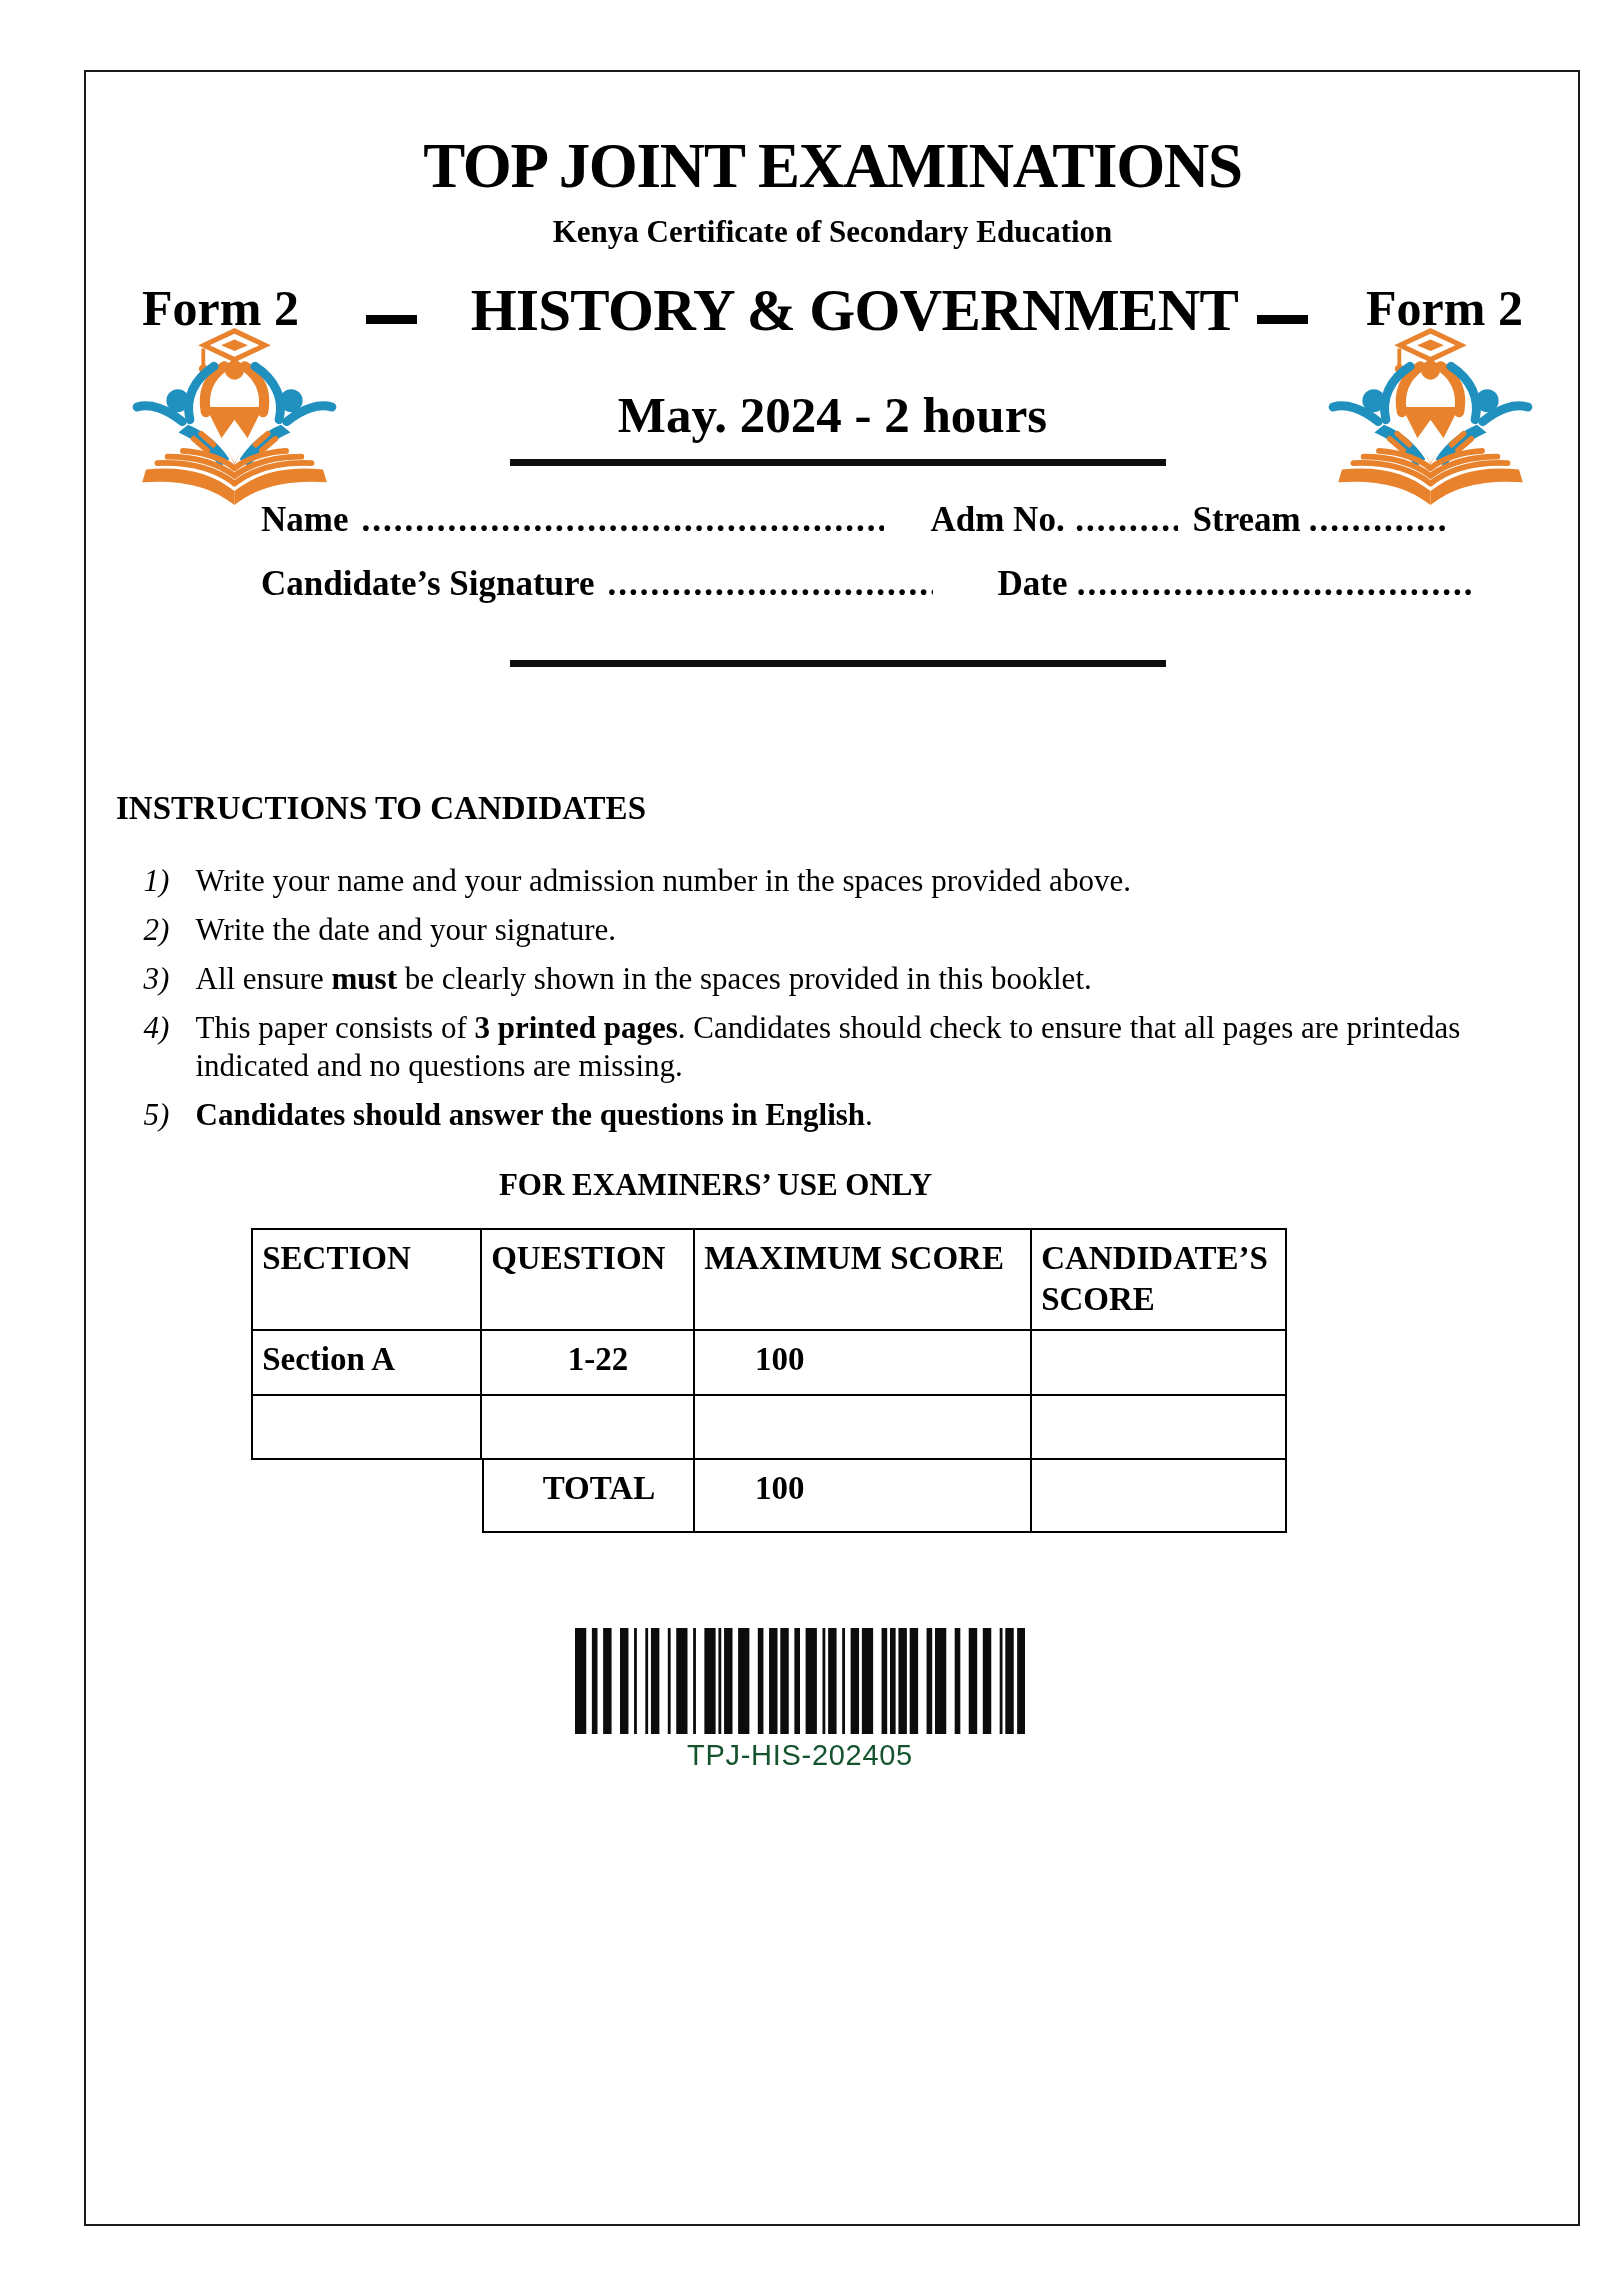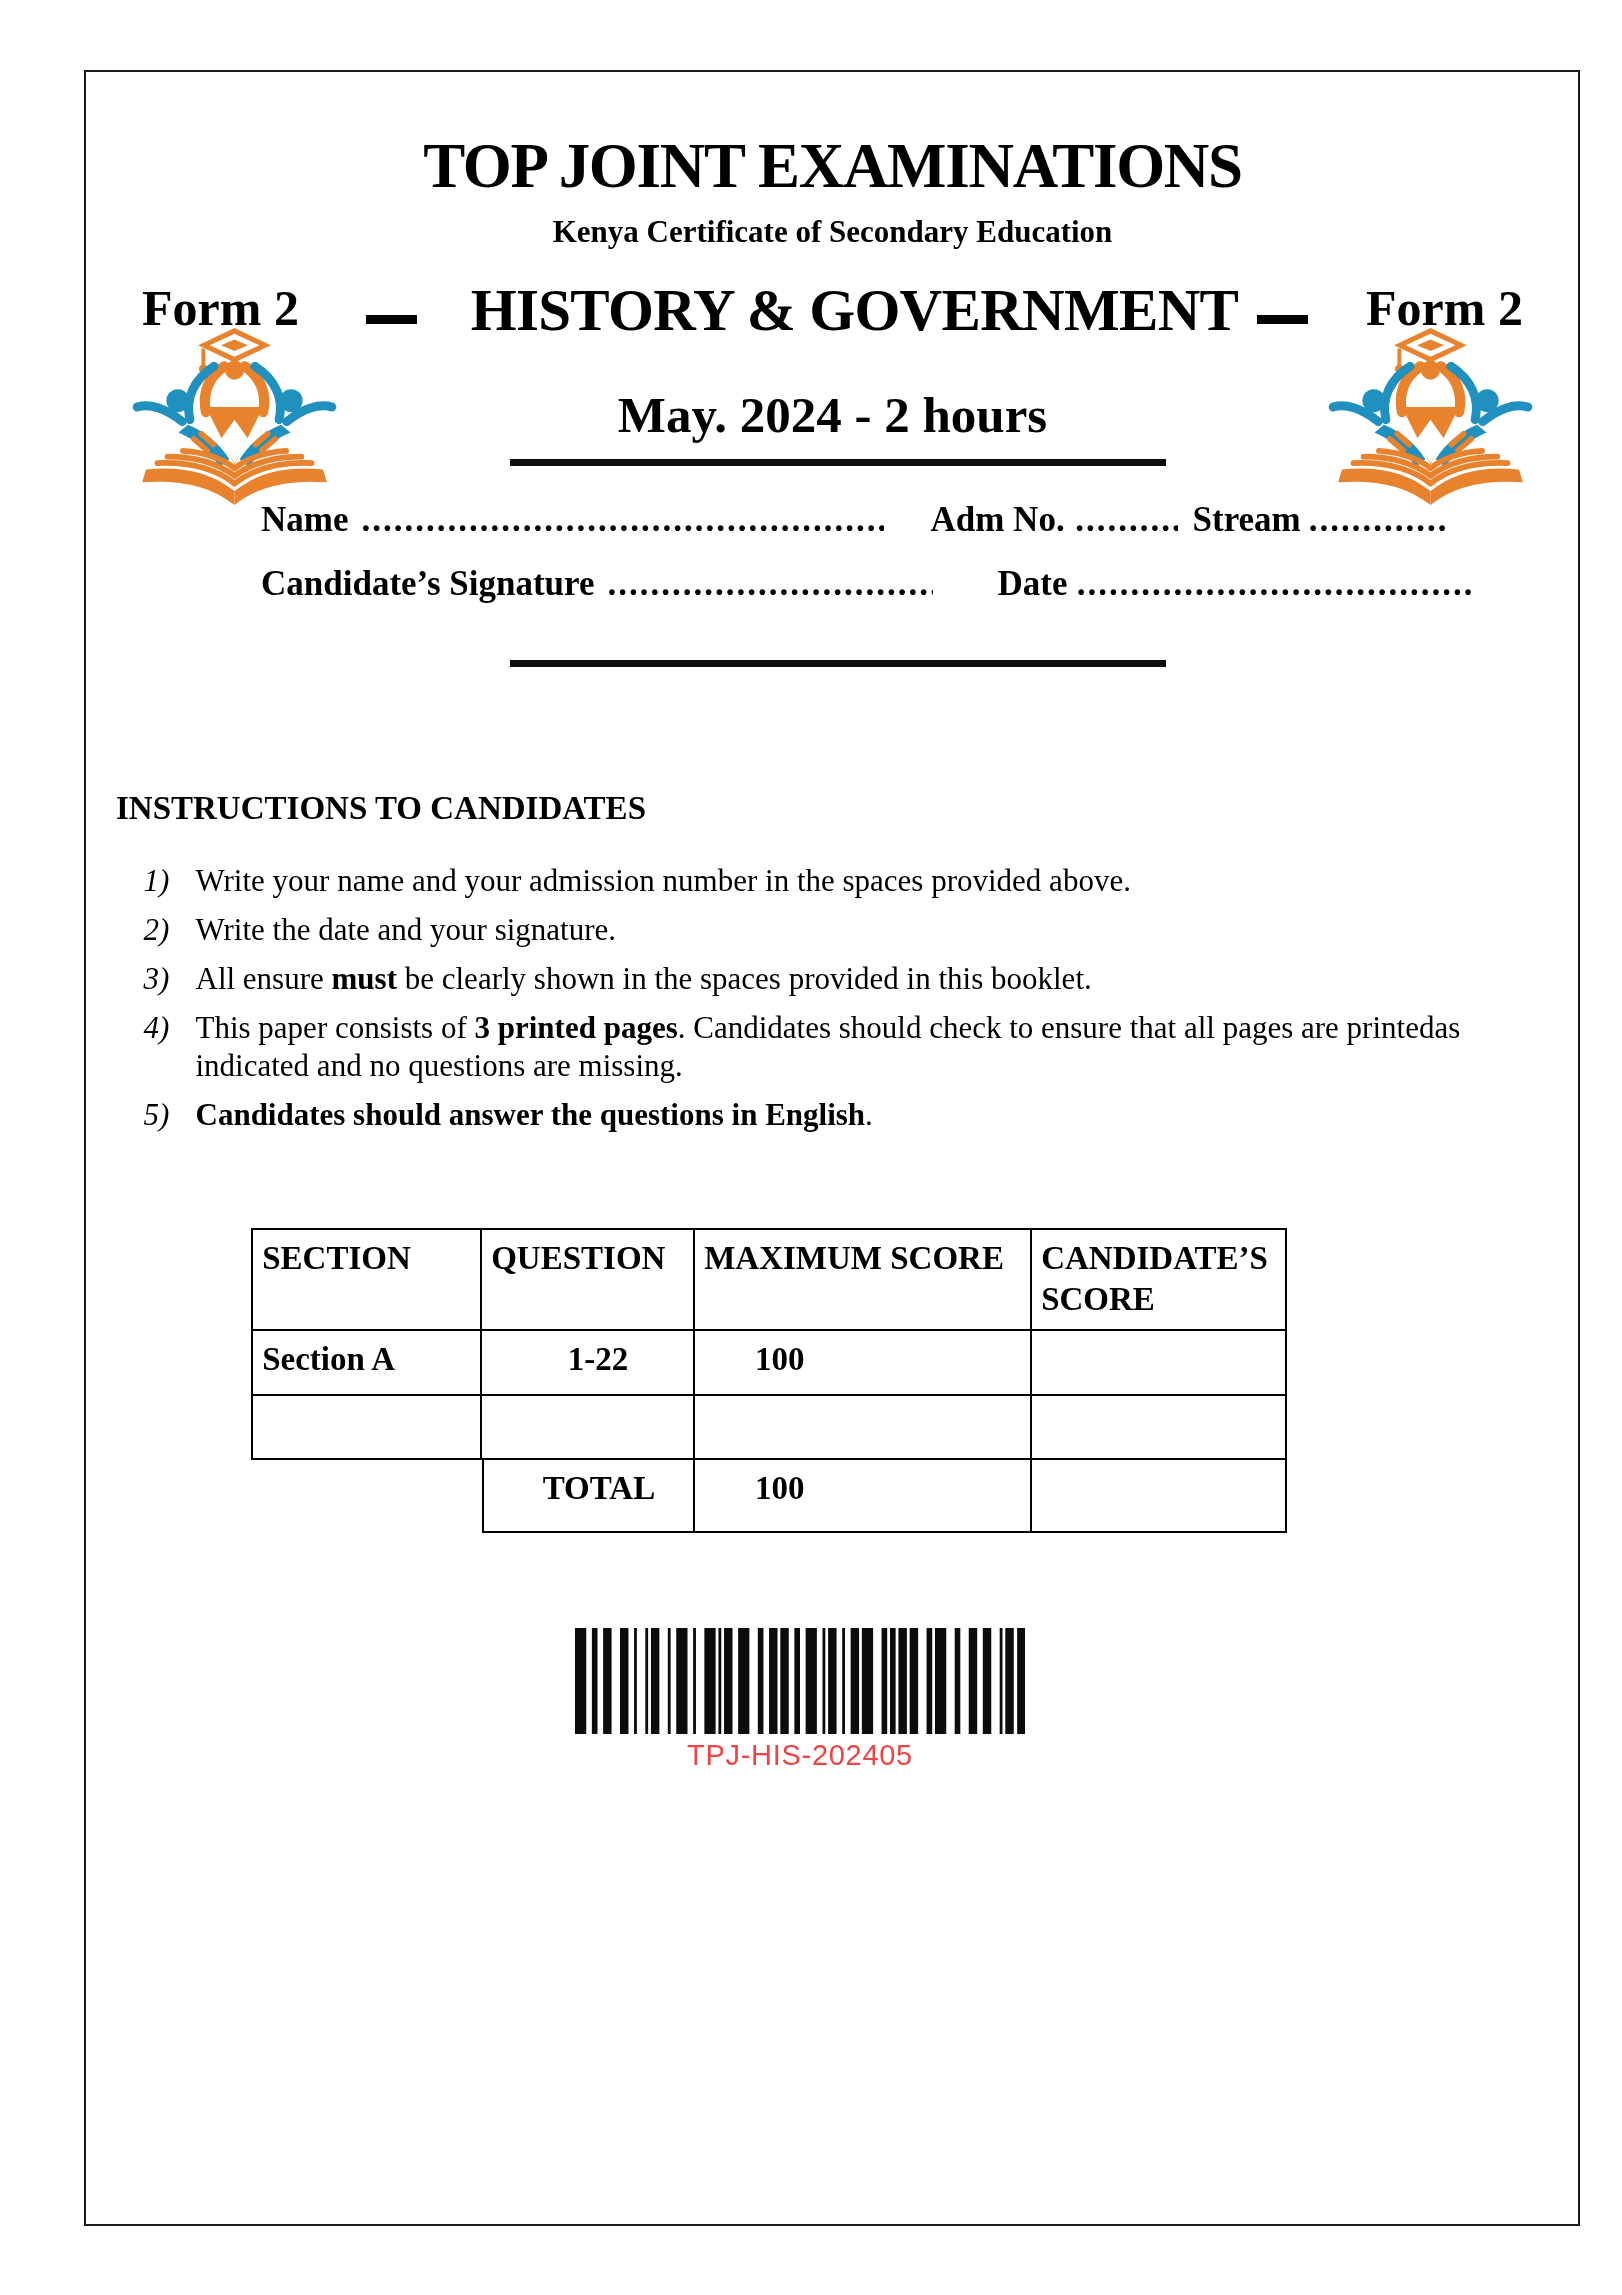--- a/index.html
+++ b/index.html
@@ -87,21 +87,21 @@
   .cell.ta-c { text-align: center; padding-left: 30px; }
   .cell.num100 { padding-left: 60px; }
   .cell.ghost { border: none; }
   .cell.total-left { border-left: 2px solid #000; }
 
   .barcode-block { left: 554px; top: 1628px; width: 450px; }
   .barcode-svg { display: block; width: 450px; height: 106px; }
   .barcode-label {
     margin-top: 5.2px; text-align: center;
     font-family: "Liberation Sans", sans-serif;
-    font-size: 29px; color: #ef4444; letter-spacing: 0.7px;
+    font-size: 29px; color: #14532d; letter-spacing: 0.7px;
   }
 </style>
 </head>
 <body>
 
 <div class="page">
   <div class="page-border"></div>
 
   <div class="center-line org-title">TOP JOINT EXAMINATIONS</div>
   <div class="center-line cert-line">Kenya Certificate of Secondary Education</div>
@@ -236,20 +236,21 @@
           <span class="ins-num">4)</span>
           <span class="ins-text"><span>This paper consists of </span><span class="b">3 printed pages</span><span>. Candidates should check to ensure that all pages are printedas indicated and no questions are missing.</span></span>
         </div>
         <div class="ins-item">
           <span class="ins-num">5)</span>
           <span class="ins-text"><span class="b">Candidates should answer the questions in English</span><span>.</span></span>
         </div>
       </div>
   </div>
 
+  <div class="abs examiner-title">FOR EXAMINERS’ USE ONLY</div>
 
   <div class="abs score-table">
     <div class="cell c0 r0">SECTION</div>
     <div class="cell r0">QUESTION</div>
     <div class="cell r0">MAXIMUM SCORE</div>
     <div class="cell r0">CANDIDATE’S SCORE</div>
 
     <div class="cell c0">Section A</div>
     <div class="cell ta-c">1-22</div>
     <div class="cell num100">100</div>

